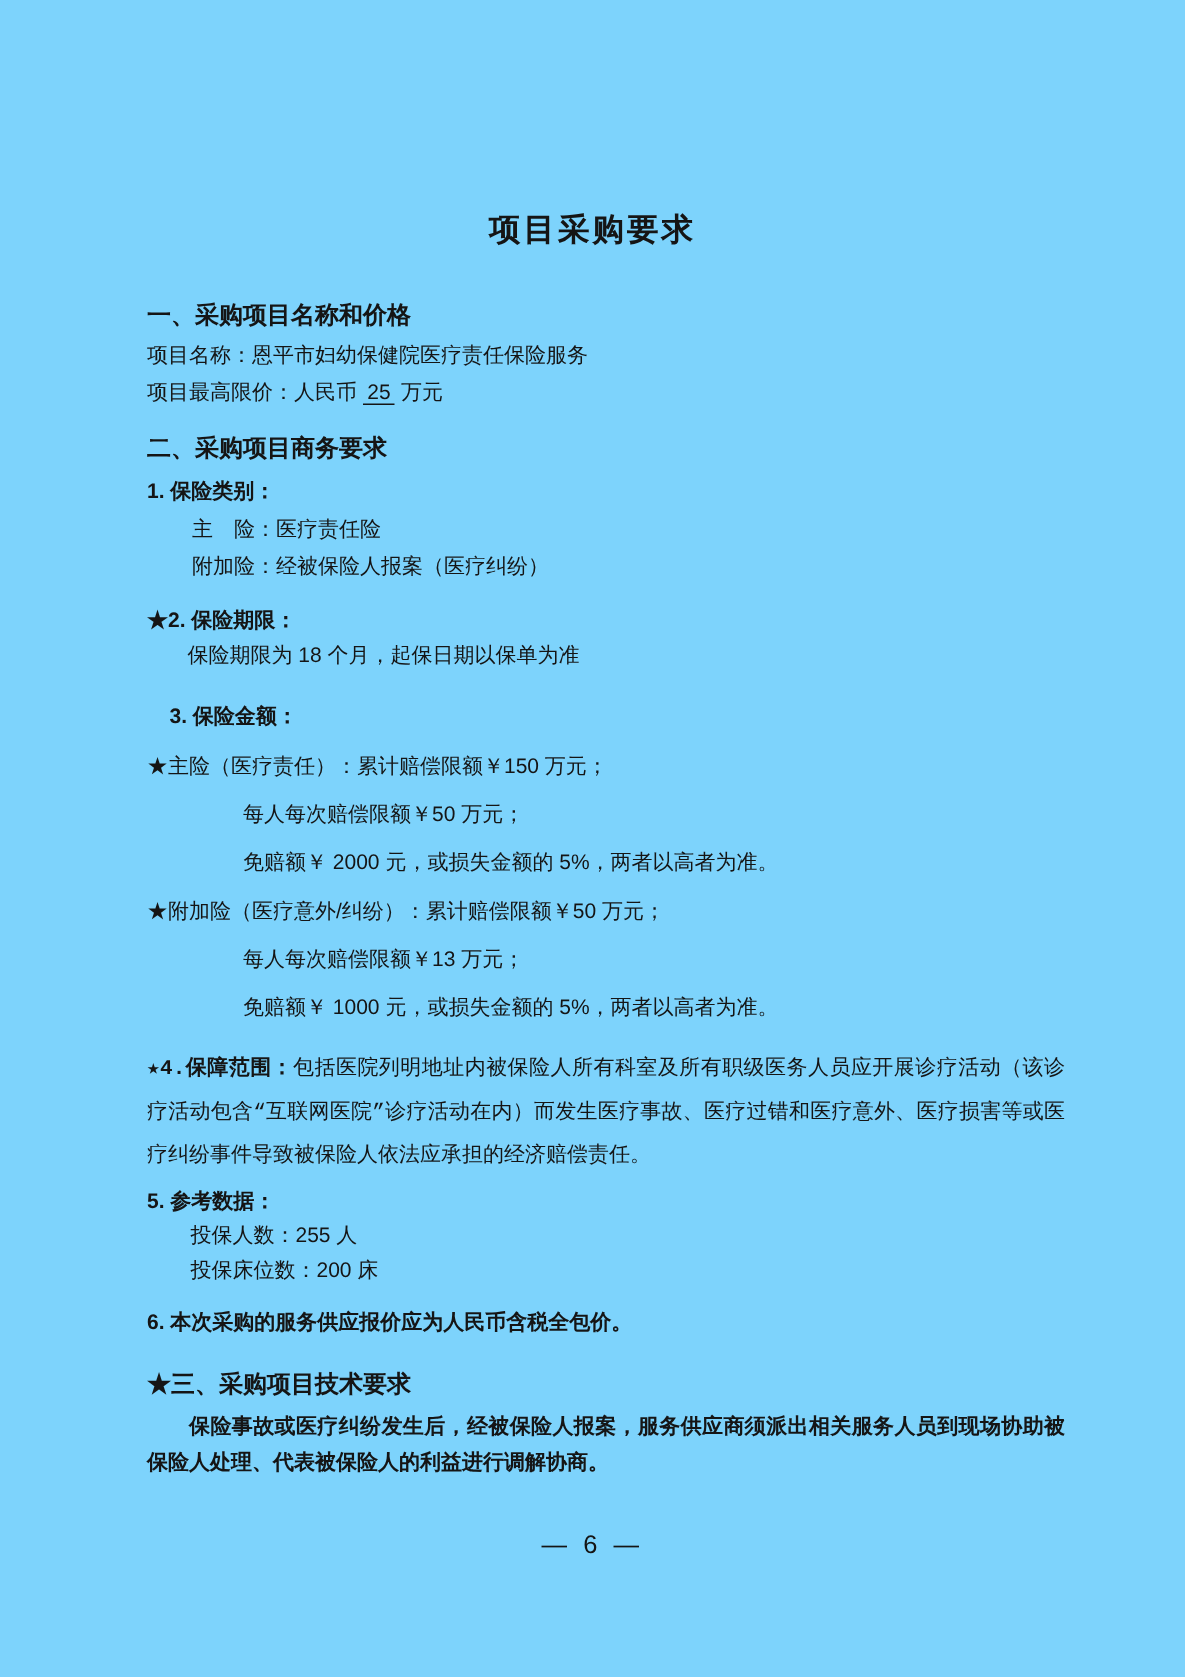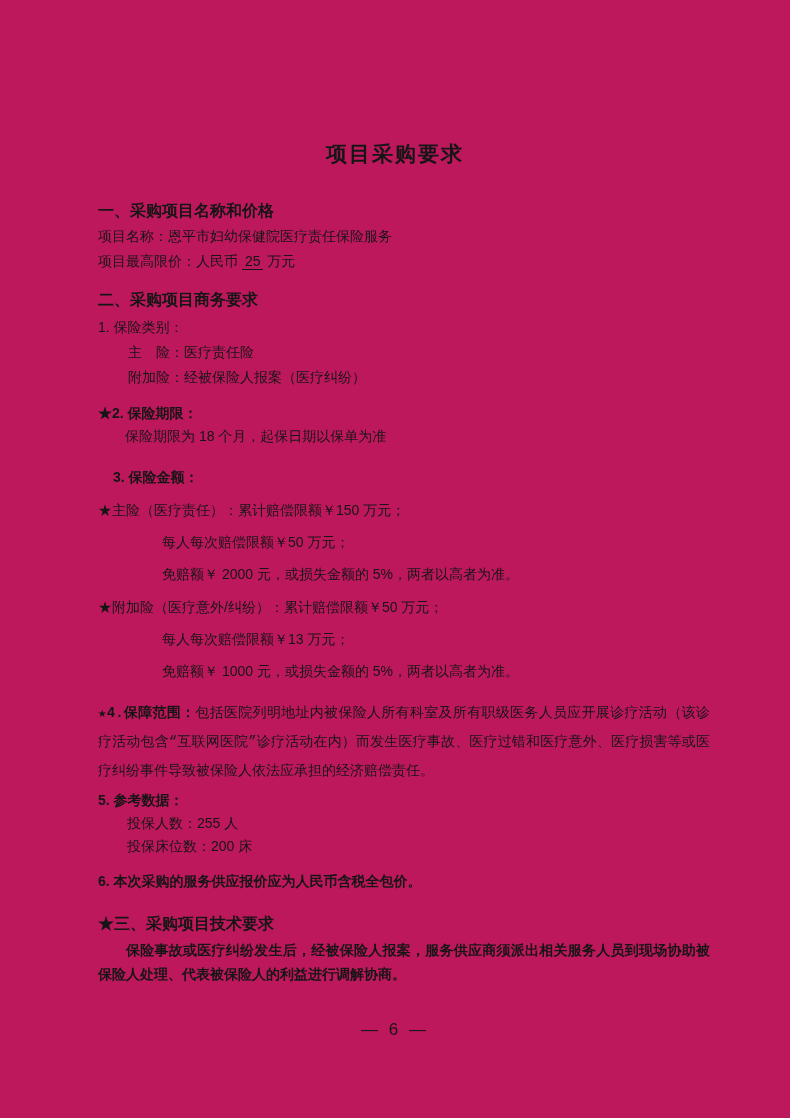--- a/index.html
+++ b/index.html
@@ -1,21 +1,21 @@
 <!DOCTYPE html>
 <html><head>
 <meta charset="utf-8">
 <style>
   html, body { margin:0; padding:0; background:#ffffff; }
   .page {
     position:relative;
     width:790px;
     height:1118px;
     margin:0 auto;
-    background:#be185d;
+    background:#7dd3fc;
     font-family:"Liberation Sans", sans-serif;
     color:#151515;
     overflow:hidden;
   }
   .doc-title {
     padding-top:140px;
     font-size:21px;
     font-weight:700;
     text-align:center;
     line-height:27px;
@@ -25,21 +25,21 @@
     padding:0 80px 0 98px;
     font-size:14px;
     line-height:21px;
   }
   .h-sec { font-size:16px; font-weight:700; line-height:22px; }
   .sec1-heading { margin-top:33px; }
   .line { margin-top:4px; }
   .underlined { border-bottom:1.2px solid #151515; padding:0 3px; }
   .funding-line { font-size:16px; line-height:25px; margin-top:2px; }
   .sec2-heading { margin-top:17px; }
-  .item-head { font-weight:400; margin-top:6px; }
+  .item-head { font-weight:700; margin-top:6px; }
   .indent1 { padding-left:30px; }
   .indent-body { padding-left:27px; margin-top:2px; }
   .star-head { font-weight:700; margin-top:15px; }
   .item3-head { padding-left:15px; font-weight:700; margin-top:20px; }
   .amount-main { margin-top:12px; }
   .amount-sub { padding-left:64px; margin-top:11px; }
   .item4-para {
     margin-top:17px;
     line-height:29px;
     text-align:justify;

